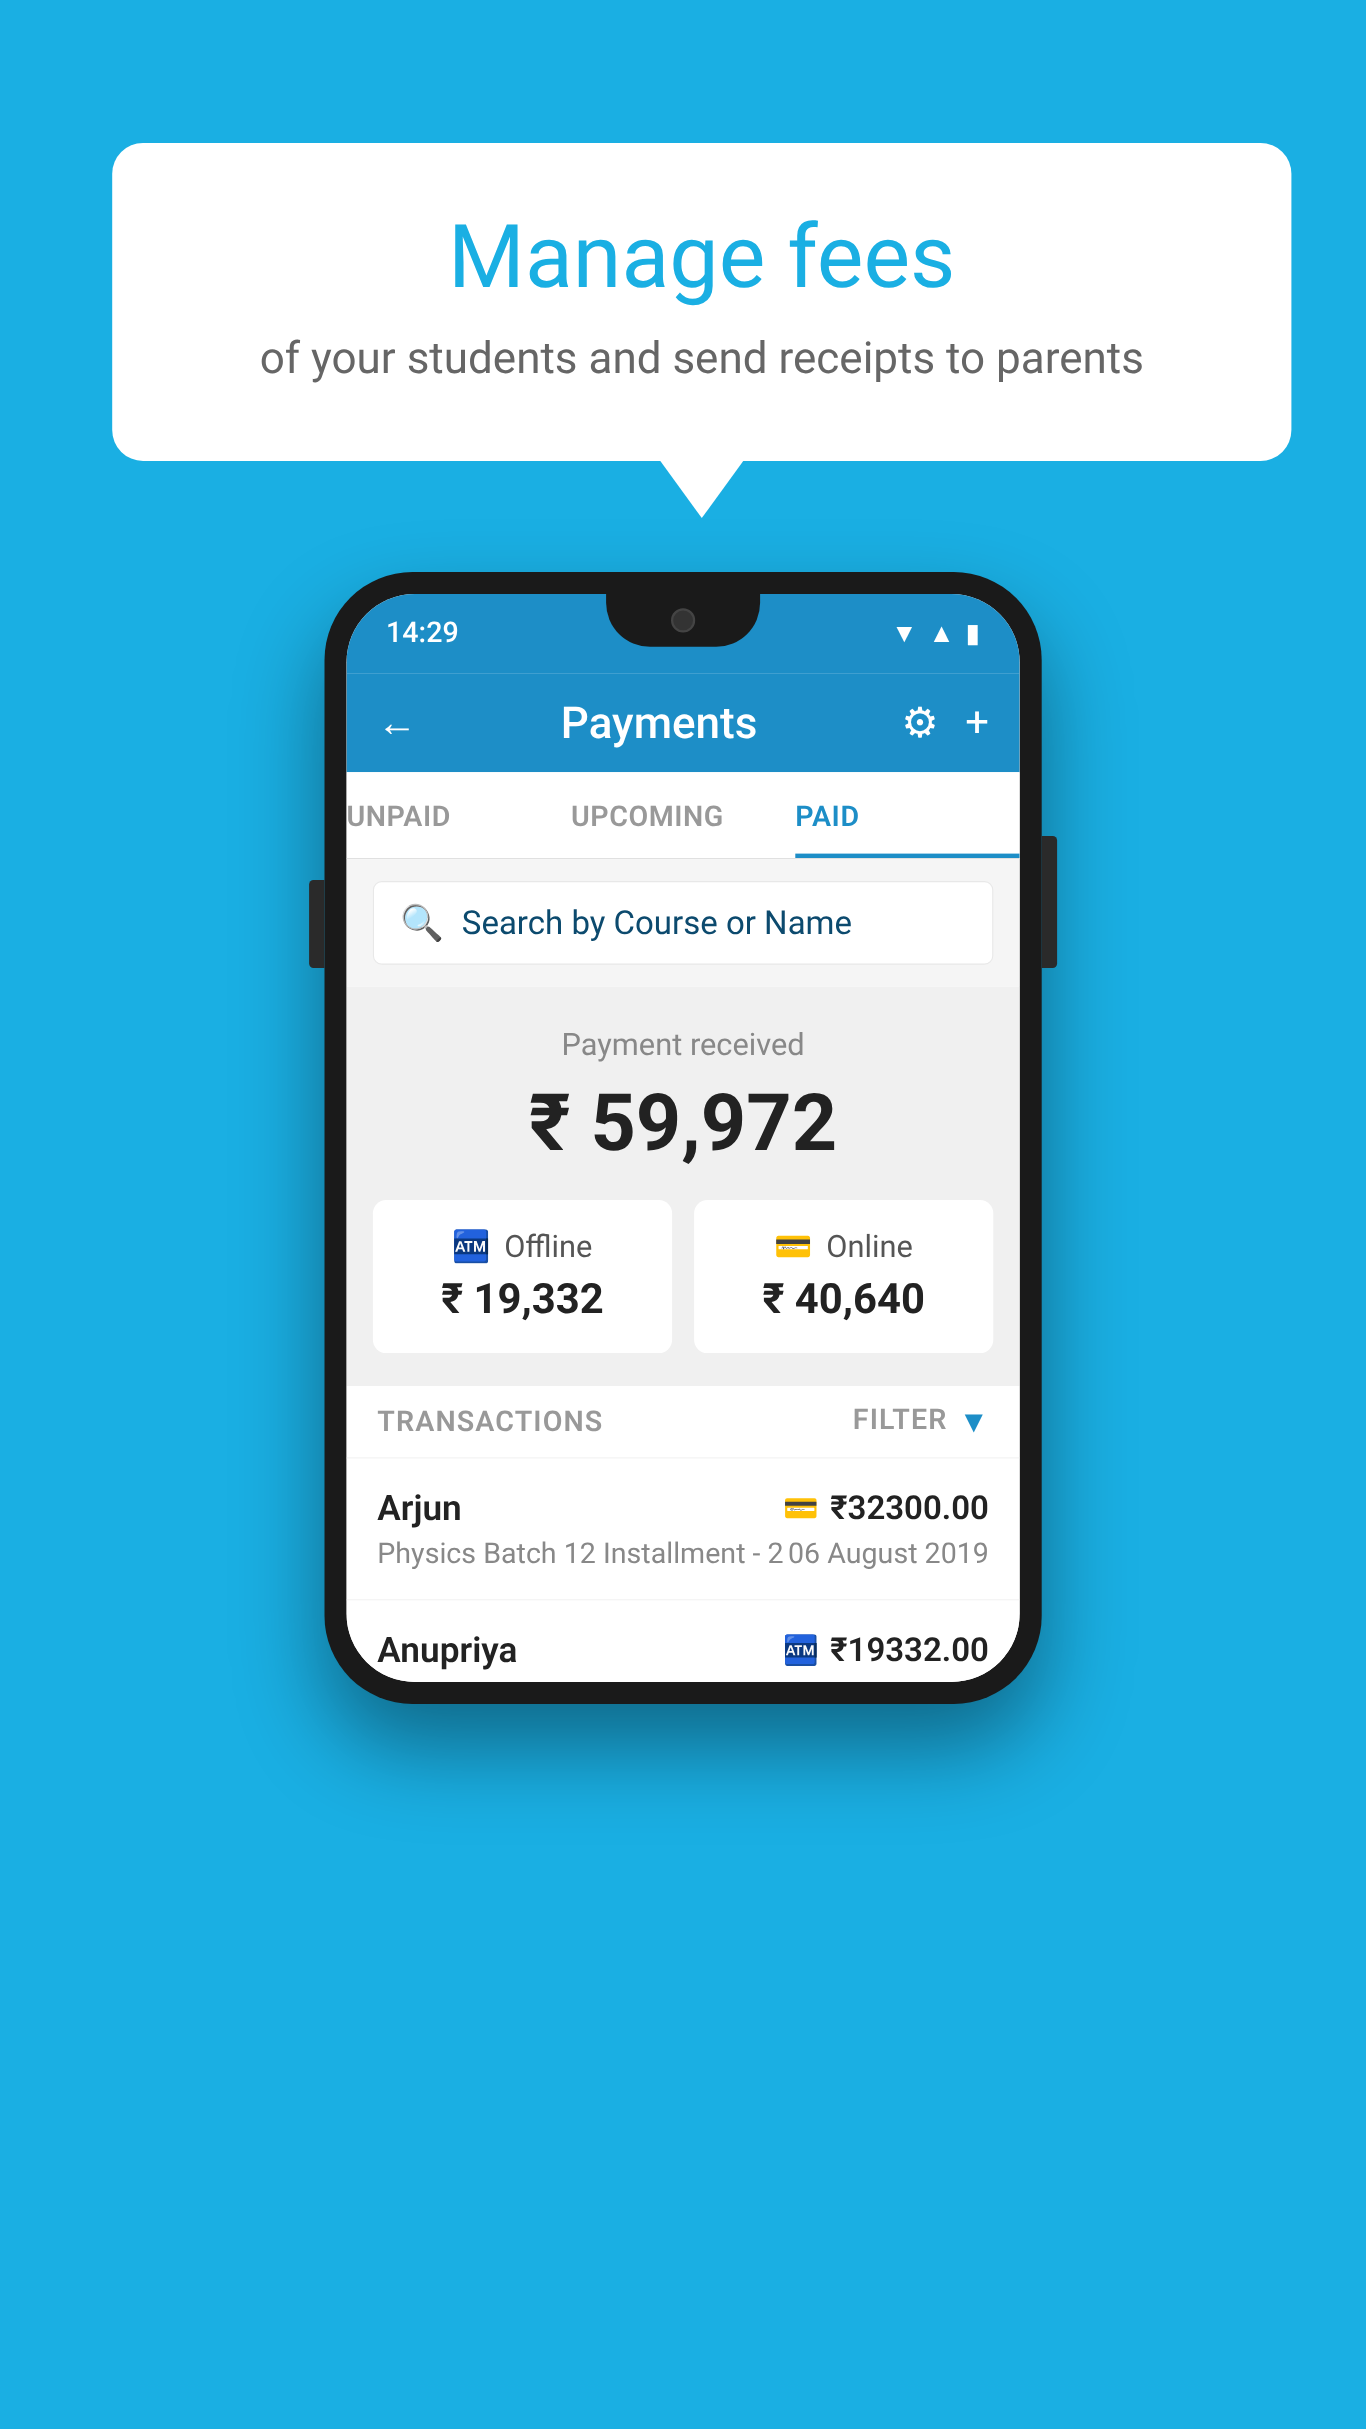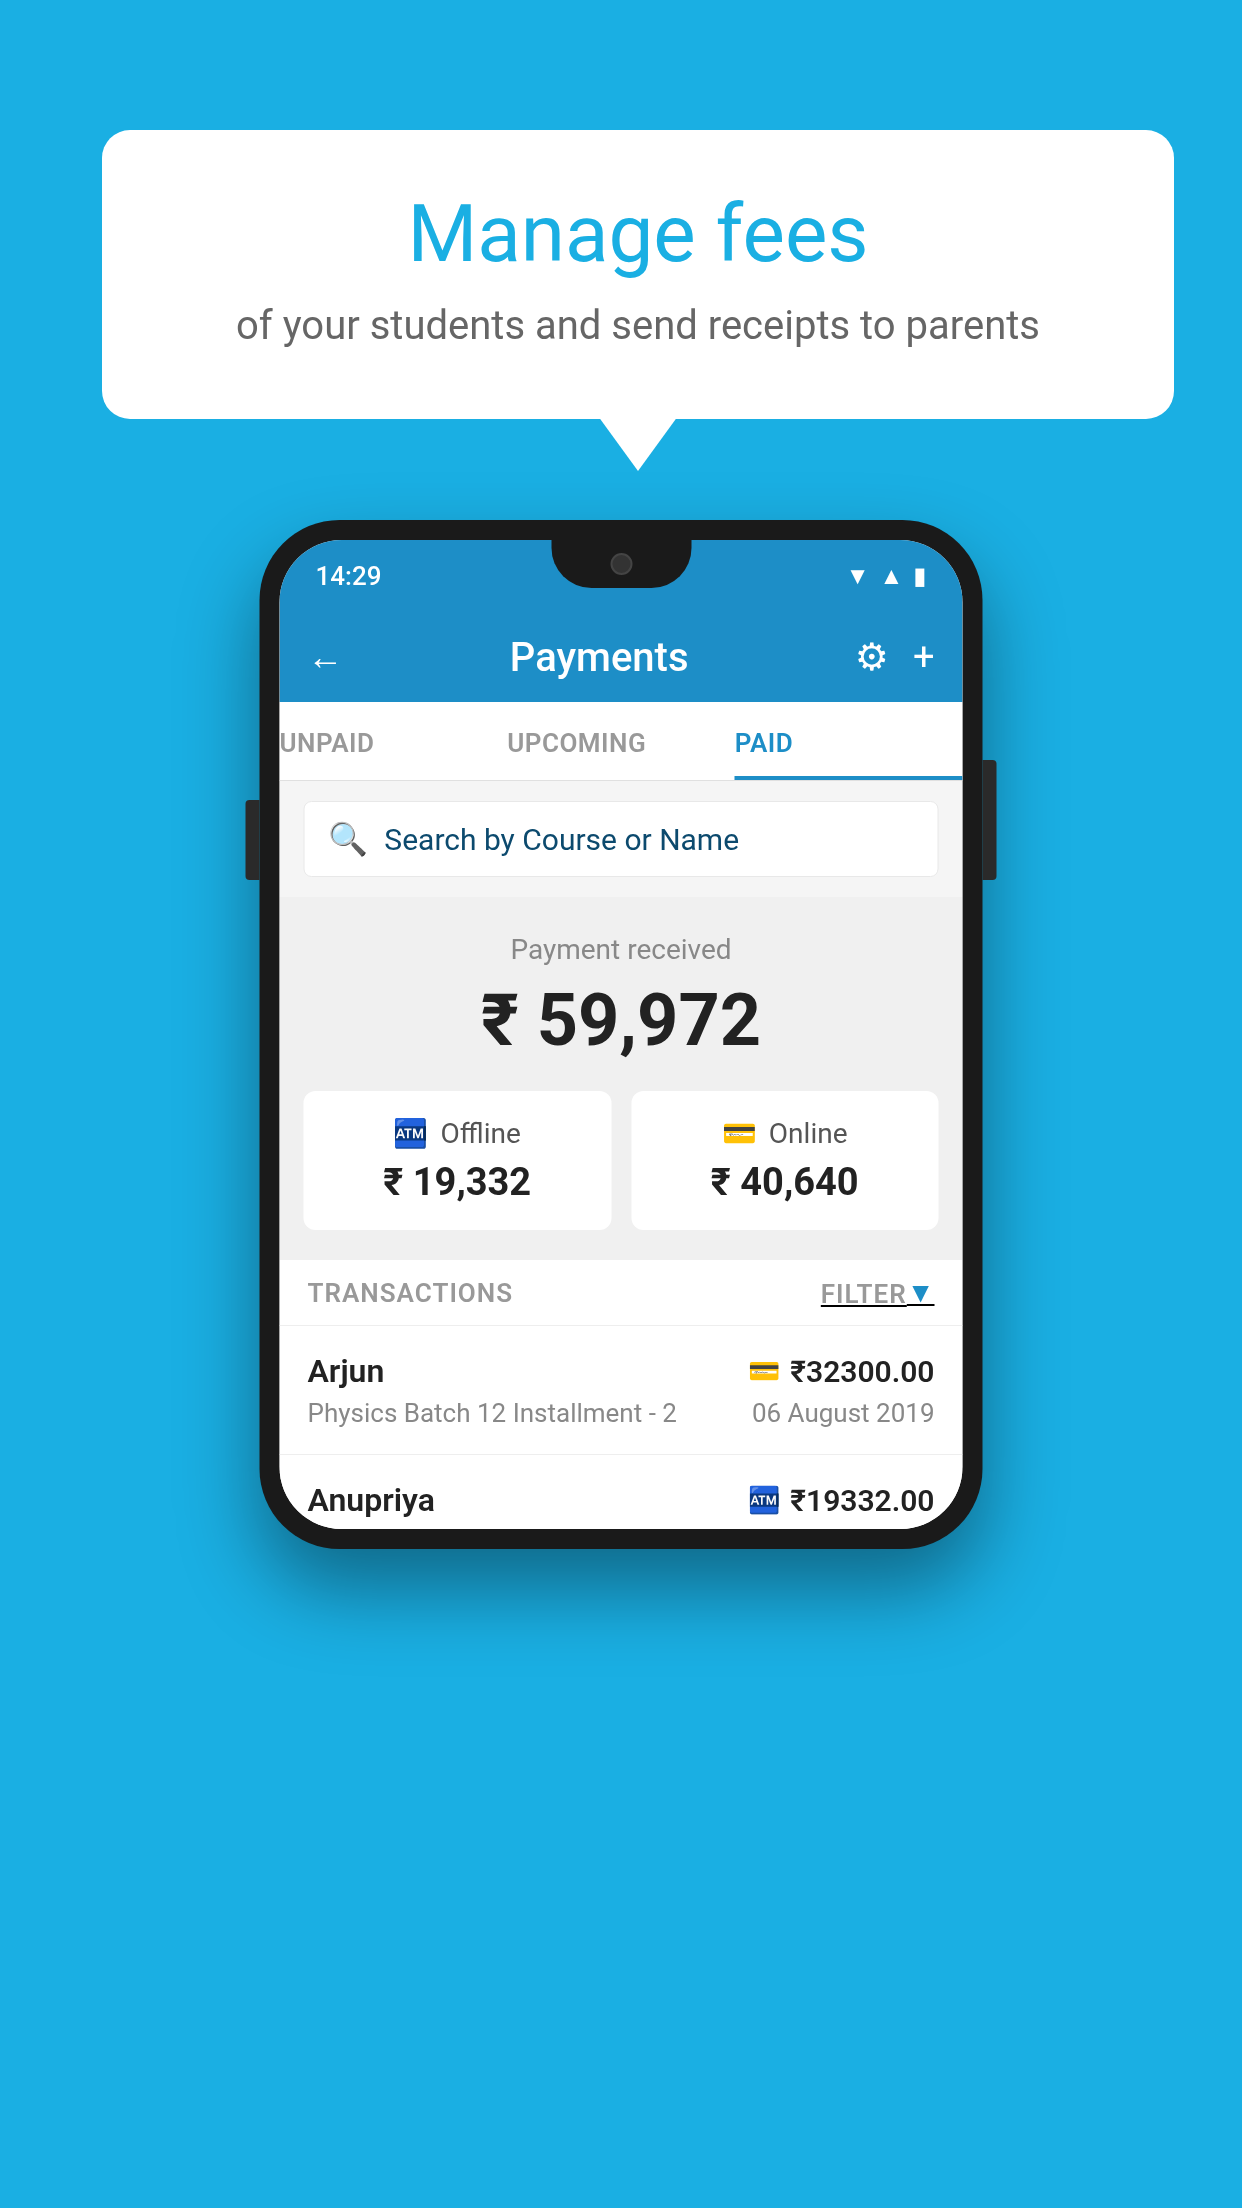--- a/index.html
+++ b/index.html
@@ -51,21 +51,21 @@
       color: #666;
       font-weight: 400;
     }
 
     
     .phone-wrapper {
       position: absolute;
       top: 520px;
       left: 50%;
       transform: translateX(-50%);
-      width: 723px;
+      width: 652px;
     }
     .phone-outer {
       background: #1a1a1a;
       border-radius: 80px;
       padding: 20px;
       position: relative;
       box-shadow: 0 40px 80px rgba(0,0,0,0.4);
     }
     
     .phone-outer::before {
@@ -284,23 +284,22 @@
       border-bottom: 1px solid #eee;
     }
     .transactions-label {
       font-size: 26px;
       font-weight: 600;
       color: #999;
       letter-spacing: 1px;
     }
     .filter-wrapper {
       display: flex;
-      align-items: flex-end;
-      gap: 0;
-      text-decoration: underline;
+      align-items: flex-start;
+      gap: 10px;
     }
     .filter-label {
       font-size: 26px;
       font-weight: 600;
       color: #999;
       letter-spacing: 1px;
     }
     .filter-icon {
       color: #1d8ec7;
       font-size: 28px;

